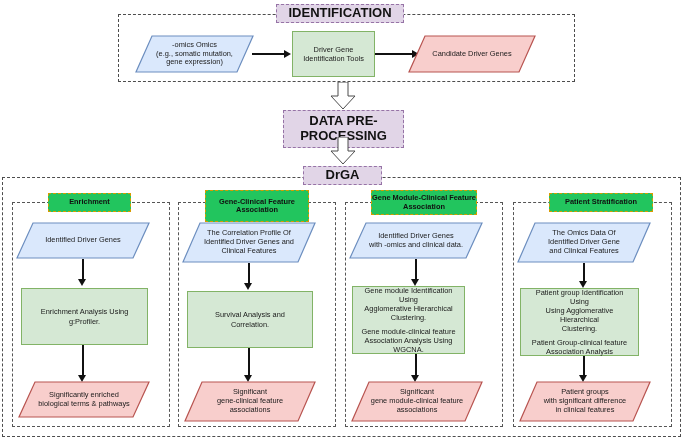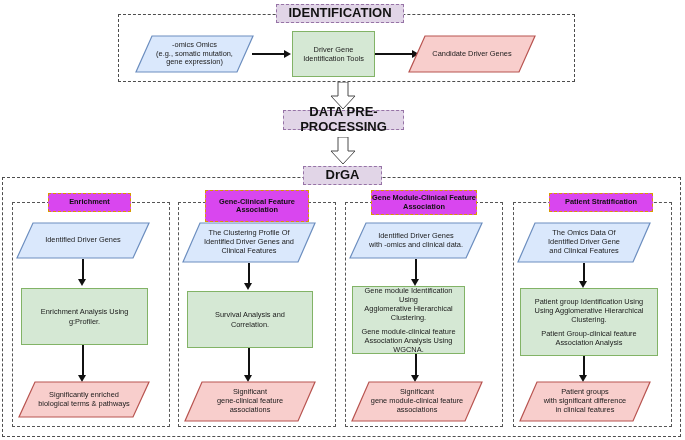--- a/index.html
+++ b/index.html
@@ -7,21 +7,21 @@
        font-family:"Liberation Sans","DejaVu Sans",sans-serif;color:#1a1a1a;}
 
   
   .dashbox{position:absolute;box-sizing:border-box;border:1px dashed #4d4d4d;background:transparent;}
   .dashbox.fine{border:1px dashed #555;}
 
   
   .chip{position:absolute;box-sizing:border-box;display:flex;align-items:center;
         justify-content:center;text-align:center;font-weight:bold;line-height:1.12;}
   .chip.purple{background:#e1d5e7;border:1px dashed #9673a6;color:#111;}
-  .chip.orange{background:#d946ef;border:1px dashed #d79b00;color:#111;}
+  .chip.orange{background:#22c55e;border:1px dashed #d79b00;color:#111;}
 
   
   .para{position:absolute;box-sizing:border-box;display:flex;align-items:center;
         justify-content:center;text-align:center;line-height:1.2;}
   .para .inner{position:relative;z-index:2;padding:0 10px;}
   .para svg{position:absolute;left:0;top:0;width:100%;height:100%;z-index:1;}
 
   .rect{position:absolute;box-sizing:border-box;display:flex;align-items:center;
         justify-content:center;text-align:center;line-height:1.22;padding:3px 7px;}
   .rect.green{background:#d5e8d4;border:1px solid #82b366;}
@@ -80,21 +80,21 @@
     <div>Candidate Driver Genes</div>
   </div>
 </div>
 
 <div class="blockarrow" style="left:330px;top:82px;width:26px;height:28px;">
   <svg viewBox="0 0 26 28" preserveAspectRatio="none">
     <polygon points="8,0 18,0 18,14 25,14 13,27 1,14 8,14" fill="#ffffff" stroke="#4d4d4d" stroke-width="1"></polygon>
   </svg>
 </div>
 
-<div class="chip purple t10" style="left:283px;top:110px;width:121px;height:20px;">DATA PRE-PROCESSING</div>
+<div class="chip purple t10" style="left:283px;top:110px;width:121px;height:38px;">DATA PRE-PROCESSING</div>
 
 <div class="blockarrow" style="left:330px;top:137px;width:26px;height:28px;">
   <svg viewBox="0 0 26 28" preserveAspectRatio="none">
     <polygon points="8,0 18,0 18,14 25,14 13,27 1,14 8,14" fill="#ffffff" stroke="#4d4d4d" stroke-width="1"></polygon>
   </svg>
 </div>
 
 <div class="dashbox" style="left:2px;top:177px;width:679px;height:260px;"></div>
 
 <div class="chip purple t10" style="left:303px;top:166px;width:79px;height:19px;">DrGA</div>
@@ -135,21 +135,21 @@
 </div>
 
 <div class="dashbox fine" style="left:178px;top:202px;width:158px;height:225px;"></div>
 <div class="chip orange t9" style="left:205px;top:190px;width:104px;height:32px;">Gene-Clinical Feature Association</div>
 
 <div class="para t9" style="left:182px;top:222px;width:134px;height:41px;">
   <svg viewBox="0 0 134 41" preserveAspectRatio="none">
     <polygon points="18,1 133,1 116,40 1,40" fill="#dae8fc" stroke="#6c8ebf" stroke-width="1.2"></polygon>
   </svg>
   <div class="inner">
-    <div>The Clustering Profile Of</div>
+    <div>The Correlation Profile Of</div>
     <div>Identified Driver Genes and</div>
     <div>Clinical Features</div>
   </div>
 </div>
 
 <div class="vline" style="left:248px;top:263px;height:22px;"></div>
 <div class="arrowdown" style="left:244.3px;top:283px;"></div>
 
 <div class="rect green t9" style="left:187px;top:291px;width:126px;height:57px;">
   <div>
@@ -222,21 +222,21 @@
   <div class="inner">
     <div>The Omics Data Of</div>
     <div>Identified Driver Gene</div>
     <div>and Clinical Features</div>
   </div>
 </div>
 
 <div class="vline" style="left:583px;top:263px;height:20px;"></div>
 <div class="arrowdown" style="left:579.3px;top:281px;"></div>
 
-<div class="rect green t9" style="left:520px;top:288px;width:138px;height:68px;">
+<div class="rect green t9" style="left:520px;top:288px;width:119px;height:68px;">
   <div>
     <div>Patient group Identification Using</div>
     <div>Using Agglomerative Hierarchical</div>
     <div>Clustering.</div>
     <div class="gapline"></div>
     <div>Patient Group-clinical feature</div>
     <div>Association Analysis</div>
   </div>
 </div>
 

